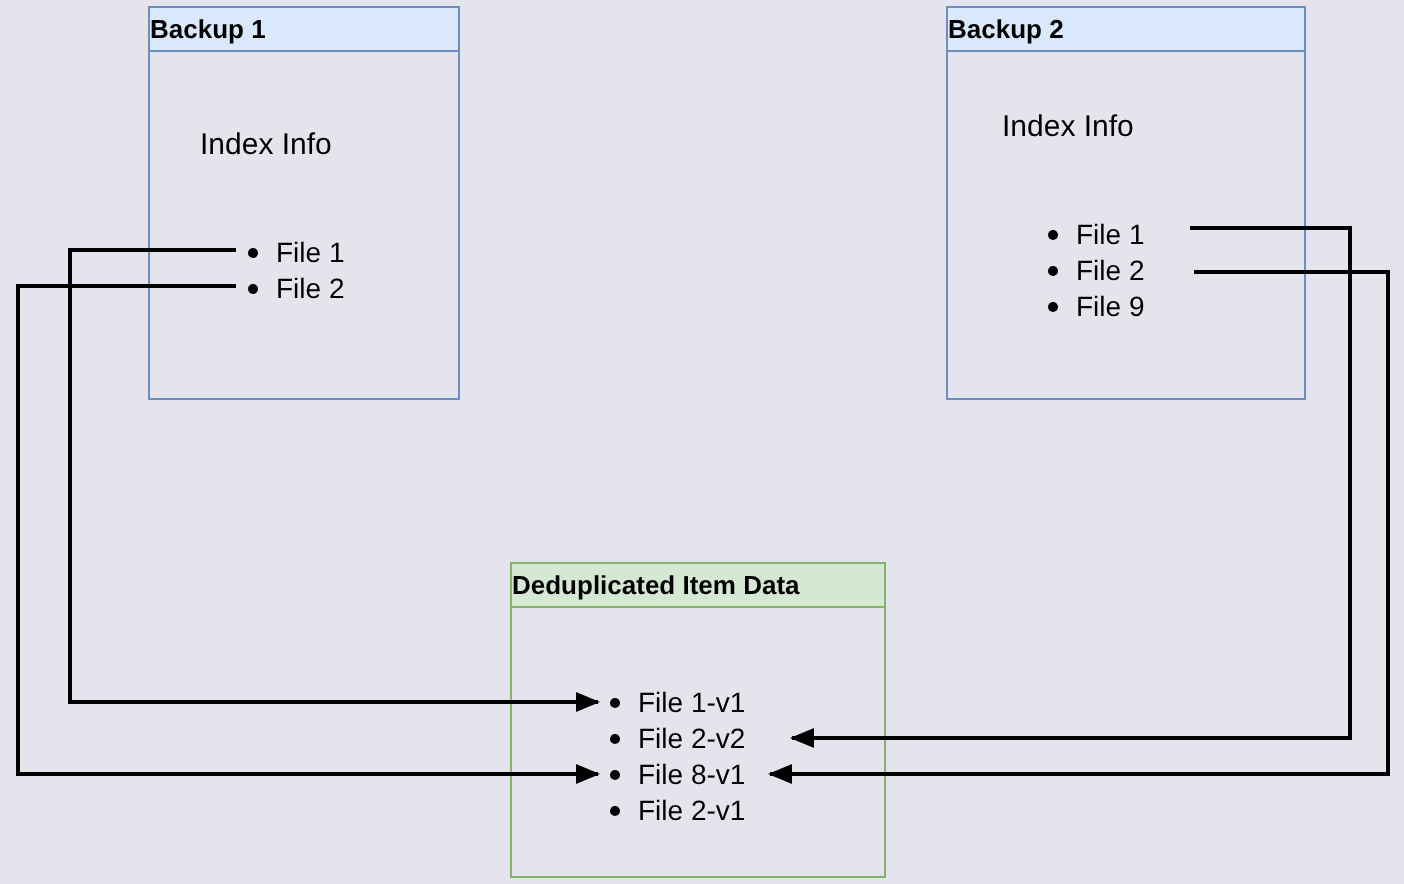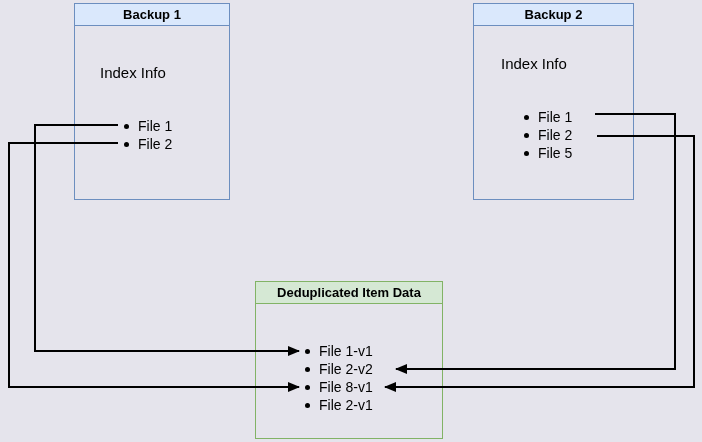--- a/index.html
+++ b/index.html
@@ -20,35 +20,34 @@
     box-sizing: border-box;
     background: transparent;
   }
   .box-blue  { border: 1.5px solid var(--box-border-blue, #6c8ebf); }
   .box-green { border: 1.5px solid var(--box-border-green, #82b366); }
   .box-header {
     position: absolute;
     top: 0; left: 0; right: 0;
     height: 21px;
     line-height: 21px;
-    text-align: center;
     font-weight: bold;
     font-size: 13px;
     white-space: nowrap;
   }
   .box-blue .box-header {
     background: var(--box-fill-blue, #dae8fc);
     border-bottom: 1.5px solid var(--box-border-blue, #6c8ebf);
   }
   .box-green .box-header {
     background: var(--box-fill-green, #d5e8d4);
     border-bottom: 1.5px solid var(--box-border-green, #82b366);
   }
   .backup1 { left: 74px;  top: 3px;   width: 156px; height: 197px; }
-  .backup2 { left: 473px; top: 3px;   width: 161px; height: 197px; }
+  .backup2 { left: 473px; top: 3px;   width: 180px; height: 197px; }
   .dedup   { left: 255px; top: 281px; width: 188px; height: 158px; }
 
   .index-label {
     position: absolute;
     font-size: 15px;
     line-height: 16px;
     white-space: nowrap;
   }
   .backup1 .index-label { left: 25px; top: 61px; }
   .backup2 .index-label { left: 27px; top: 52px; }
@@ -117,21 +116,21 @@
       <li>
         <span class="bullet"></span>
         <span>File 1</span>
       </li>
       <li>
         <span class="bullet"></span>
         <span>File 2</span>
       </li>
       <li>
         <span class="bullet"></span>
-        <span>File 5</span>
+        <span>File 9</span>
       </li>
     </ul>
   </section>
 
   <section class="box box-green dedup">
     <header class="box-header">Deduplicated Item Data</header>
     <ul class="file-list">
       <li>
         <span class="bullet"></span>
         <span>File 1-v1</span>

